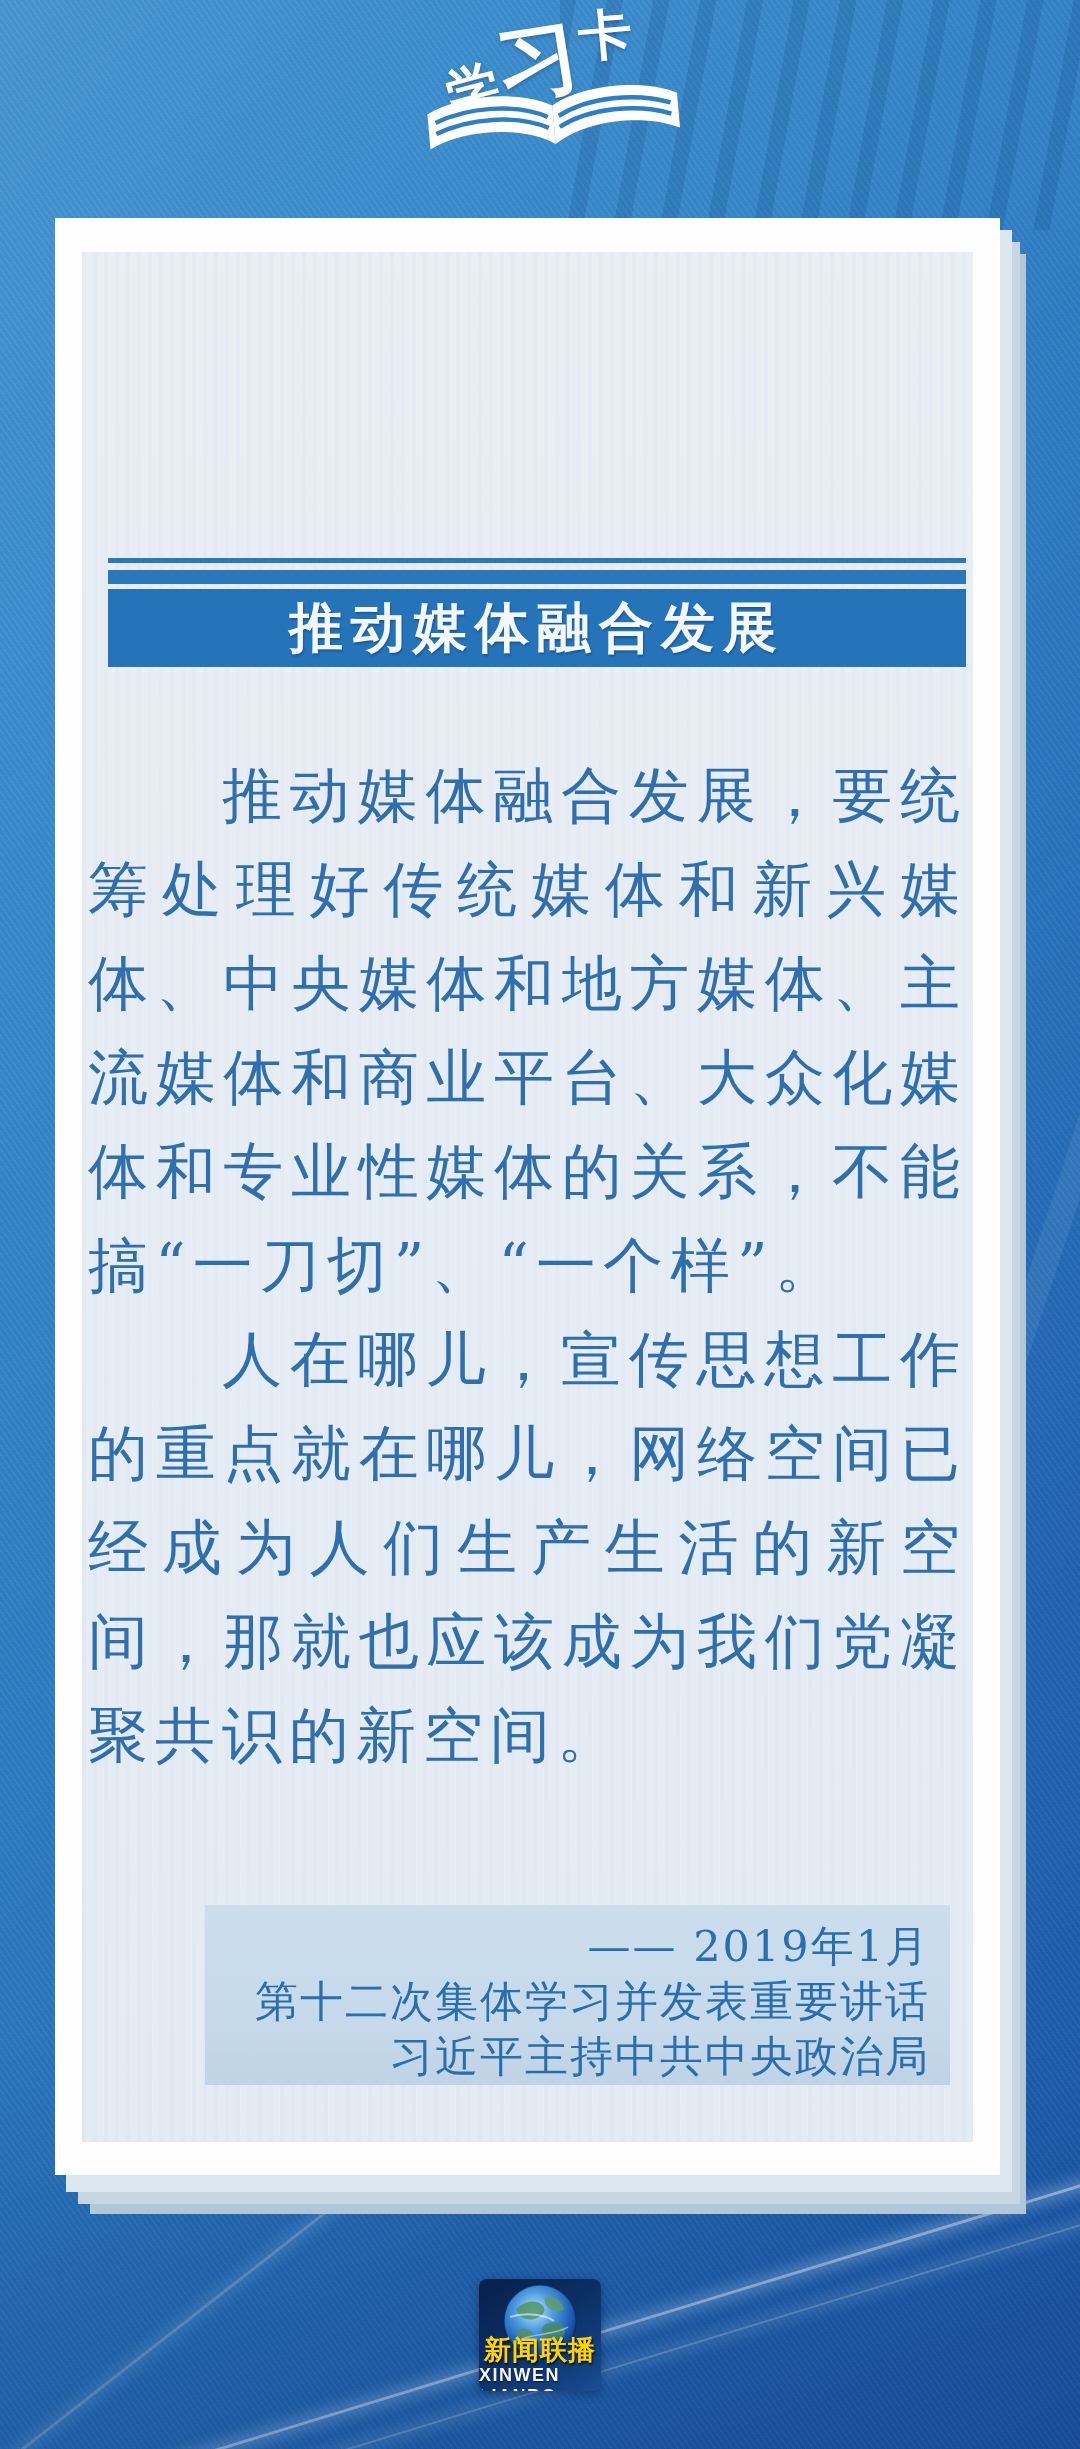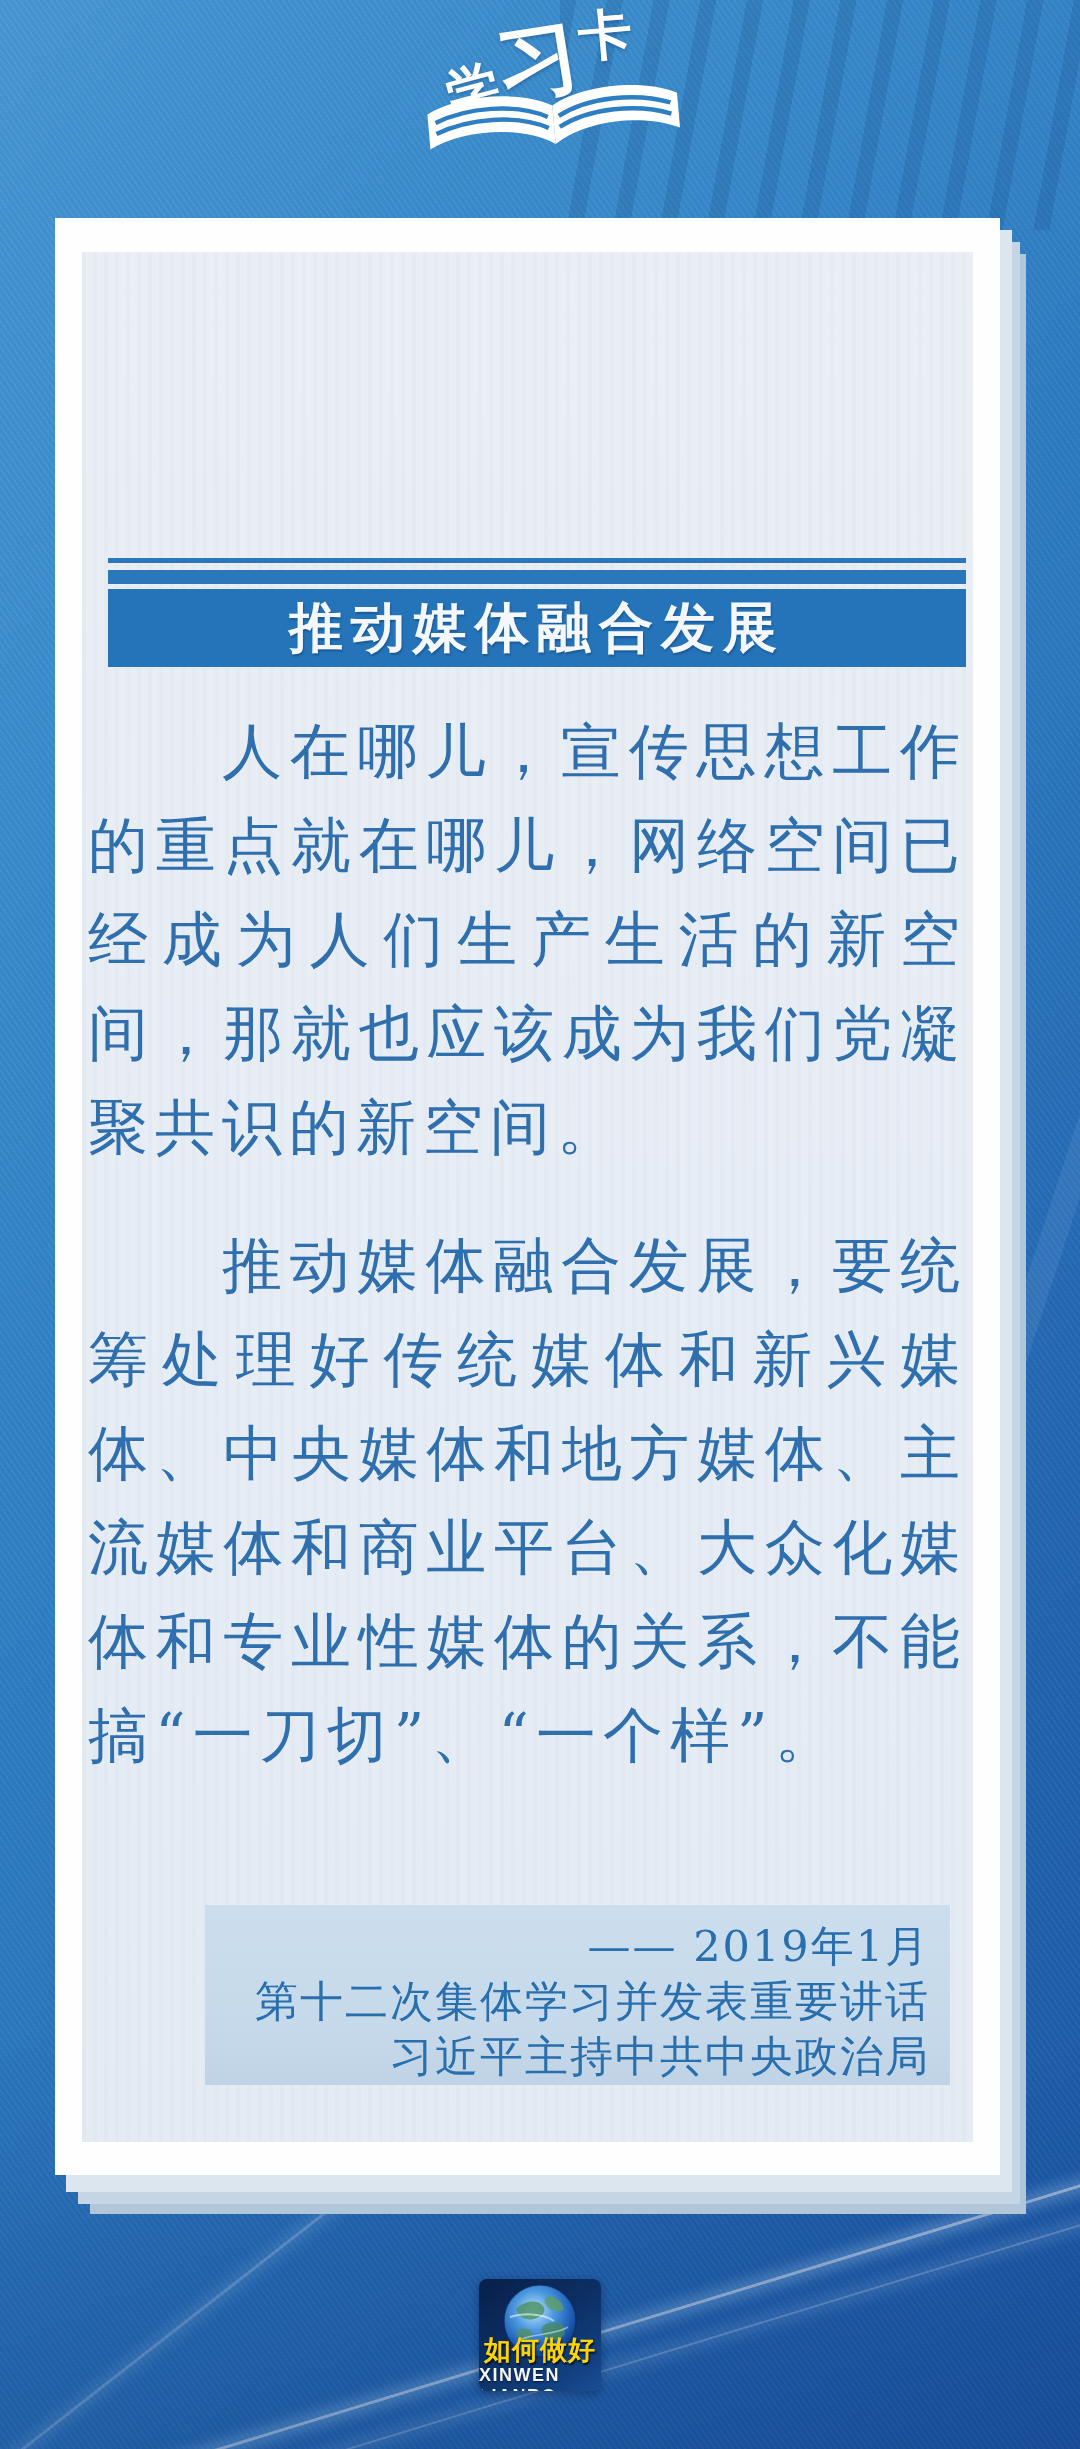--- a/index.html
+++ b/index.html
@@ -121,22 +121,22 @@
 
 
       <div class="rule-thin"></div>
       <div class="rule-band"></div>
 
       <div class="banner">
         <span>推动媒体融合发展</span>
       </div>
 
       <div class="bodytext">
+        <p class="para p2">推动媒体融合发展，要统筹处理好传统媒体和新兴媒体、中央媒体和地方媒体、主流媒体和商业平台、大众化媒体和专业性媒体的关系，不能搞“一刀切”、“一个样”。</p>
         <p class="para">人在哪儿，宣传思想工作的重点就在哪儿，网络空间已经成为人们生产生活的新空间，那就也应该成为我们党凝聚共识的新空间。</p>
-        <p class="para p2">推动媒体融合发展，要统筹处理好传统媒体和新兴媒体、中央媒体和地方媒体、主流媒体和商业平台、大众化媒体和专业性媒体的关系，不能搞“一刀切”、“一个样”。</p>
       </div>
 
       <div class="attrib">
         <div>—— 2019年1月</div>
         <div>第十二次集体学习并发表重要讲话</div>
         <div>习近平主持中共中央政治局</div>
       </div>
 
     </div>
   </div>
@@ -153,17 +153,17 @@
       </defs>
       <circle cx="38" cy="38" r="36" fill="url(#gsea)"></circle>
       <path d="M14,26 C22,18 34,16 40,22 C46,28 40,34 32,36 C24,38 16,34 14,26 Z" fill="#4f9468" opacity=".85"></path>
       <path d="M44,14 C52,12 60,18 62,26 C58,30 50,28 46,24 C42,20 42,16 44,14 Z" fill="#5e9e63" opacity=".8"></path>
       <path d="M48,40 C58,38 66,44 62,52 C56,60 44,58 40,50 C38,45 42,41 48,40 Z" fill="#46895f" opacity=".8"></path>
       <path d="M18,46 C26,44 32,48 30,54 C26,60 16,56 14,50 Z" fill="#508f62" opacity=".75"></path>
       <path d="M8,34 C20,30 40,30 52,38" fill="none" stroke="#ffffff" stroke-width="2" opacity=".55"></path>
       <path d="M20,56 C34,50 54,52 66,44" fill="none" stroke="#ffffff" stroke-width="1.6" opacity=".45"></path>
       <circle cx="38" cy="38" r="36" fill="none" stroke="#0a2a5c" stroke-width="1.5" opacity=".6"></circle>
     </svg>
-    <div class="cn">如何做好</div>
+    <div class="cn">新闻联播</div>
     <div class="en">XINWEN LIANBO</div>
   </div>
 
 </div>
 
 </body></html>

